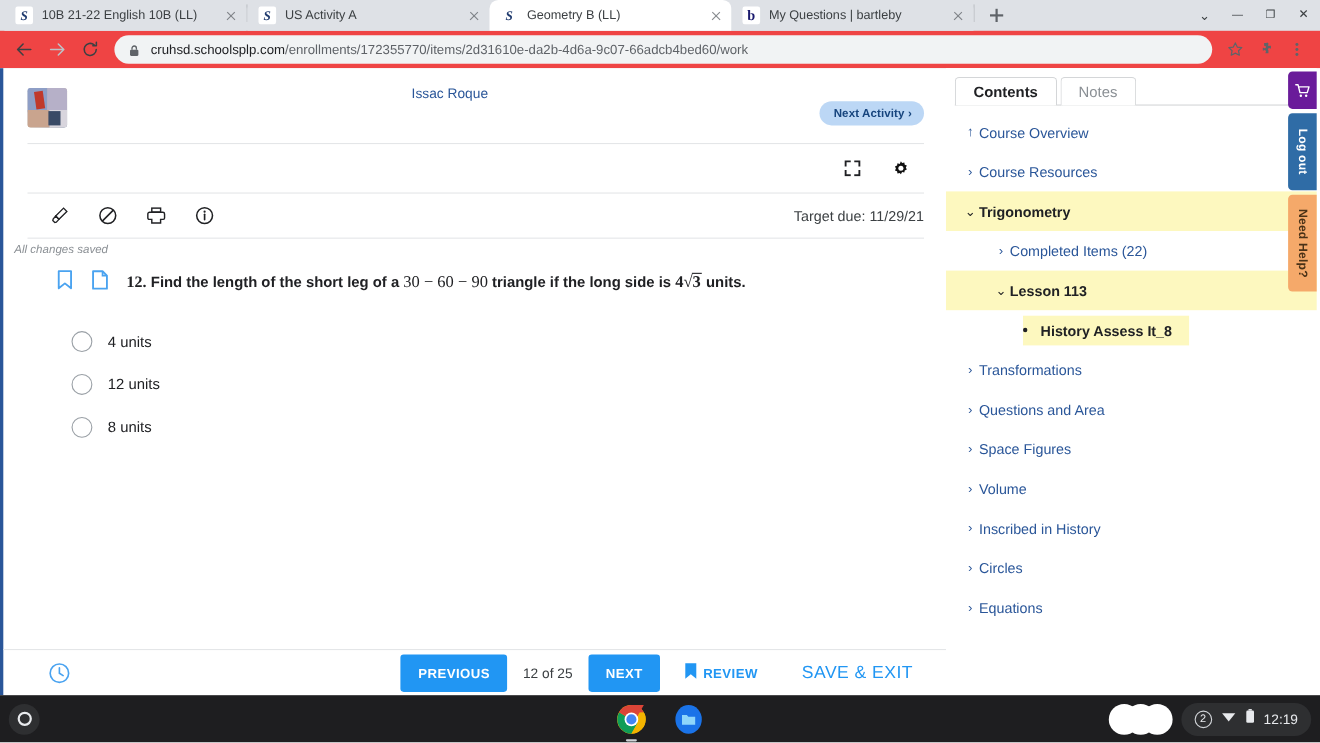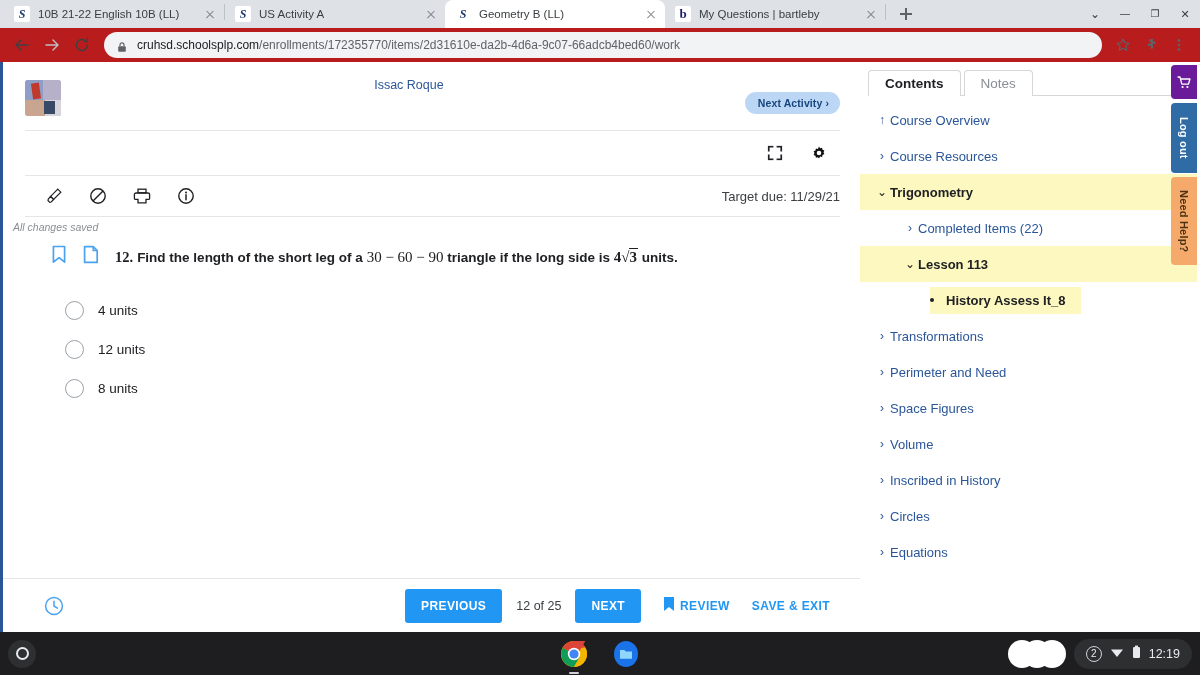--- a/index.html
+++ b/index.html
@@ -50,21 +50,21 @@
     font-family: "Liberation Serif", serif; font-weight: bold; font-size: 12px;
     color: #1f3a6e; font-style: italic;
   }
   .fav-b {
     width: 16px; height: 16px; background: #ffffff; border-radius: 2px;
     display: flex; align-items: center; justify-content: center;
     font-family: "Liberation Serif", serif; font-weight: bold; font-size: 13px;
     color: #1a1a6e;
   }
 
-  .toolbar { height: 34px; background: #b91c1c; display: flex; align-items: center; padding: 0 8px; }
+  .toolbar { height: 34px; background: #ef4444; display: flex; align-items: center; padding: 0 8px; }
   .nav-ico { width: 28px; height: 28px; position: relative; flex: 0 0 28px; margin-right: 2px; }
   .nav-ico svg { position: absolute; left: 50%; top: 50%; transform: translate(-50%,-50%); }
 
   .omnibox {
     flex: 1; height: 26px; background: #f1f3f4; border-radius: 13px;
     display: flex; align-items: center; padding: 0 12px; margin: 0 6px;
   }
   .lock { width: 12px; height: 12px; margin-right: 9px; flex: 0 0 12px; position: relative; }
   .url { font-size: 12px; color: #5f6368; white-space: nowrap; overflow: hidden; }
   .url b { color: #202124; font-weight: normal; }
@@ -131,35 +131,35 @@
   .radio { width: 19px; height: 19px; border: 1.6px solid #9aa0a6; border-radius: 50%; flex: 0 0 19px; }
   .opt-label { font-size: 13.5px; color: #202124; }
 
   
   .sqrt { display: inline-block; position: relative; font-family: "Liberation Serif", serif; }
   .sqrt > .rad { font-size: 15px; }
   .sqrt > .rand { border-top: 1.1px solid #202124; padding: 0 1px 0 1px; font-size: 15px; margin-left: -1px; }
 
   
   .bottom-nav {
-    position: absolute; left: 3px; right: 0; bottom: 0; height: 54px;
+    position: absolute; left: 3px; right: 0; bottom: 0; height: 42px;
     border-top: 1px solid #e4e6e8; display: flex; align-items: center; padding: 0 30px 0 40px; justify-content: center;
   }
   .clock-ico { width: 22px; height: 22px; position: relative; cursor: pointer; }
   .bn-spacer { flex: 1; }
   .btn-blue {
     background: #2196f3; color: #ffffff; border: none; font-size: 12px; font-weight: bold;
     letter-spacing: .4px; padding: 10px 16px; border-radius: 3px; cursor: pointer;
   }
   .pagecount { font-size: 12.5px; color: #3c4043; margin: 0 14px; }
   .review-btn {
     display: flex; align-items: center; gap: 5px; margin-left: 22px; cursor: pointer;
     color: #2196f3; font-size: 12px; font-weight: bold; letter-spacing: .4px;
   }
-  .save-exit { margin-left: 22px; color: #2196f3; font-size: 12px; font-weight: bold;
+  .save-exit { margin-left: 40px; color: #2196f3; font-size: 16px; font-weight: normal;
                letter-spacing: .4px; cursor: pointer; }
 
   
   .sidebar { width: 337px; position: relative; background: #ffffff; }
   .tabs-row { display: flex; align-items: flex-end; padding: 10px 0 0 8px; height: 34px; }
   .ctab {
     border: 1px solid #d4d6d8; border-bottom: none; border-radius: 4px 4px 0 0;
     padding: 5px 16px; font-size: 13.5px; background: #ffffff; cursor: pointer;
   }
   .ctab.active { font-weight: bold; color: #202124; }
@@ -486,21 +486,21 @@
             <span class="dot"></span>
             <span class="toc-label" style="color:#202124;font-weight:bold">History Assess It_8</span>
           </span>
         </div>
         <div class="toc-item lvl0">
           <span class="toc-chev">›</span>
           <span class="toc-label">Transformations</span>
         </div>
         <div class="toc-item lvl0">
           <span class="toc-chev">›</span>
-          <span class="toc-label">Perimeter and Need</span>
+          <span class="toc-label">Questions and Area</span>
         </div>
         <div class="toc-item lvl0">
           <span class="toc-chev">›</span>
           <span class="toc-label">Space Figures</span>
         </div>
         <div class="toc-item lvl0">
           <span class="toc-chev">›</span>
           <span class="toc-label">Volume</span>
         </div>
         <div class="toc-item lvl0">

